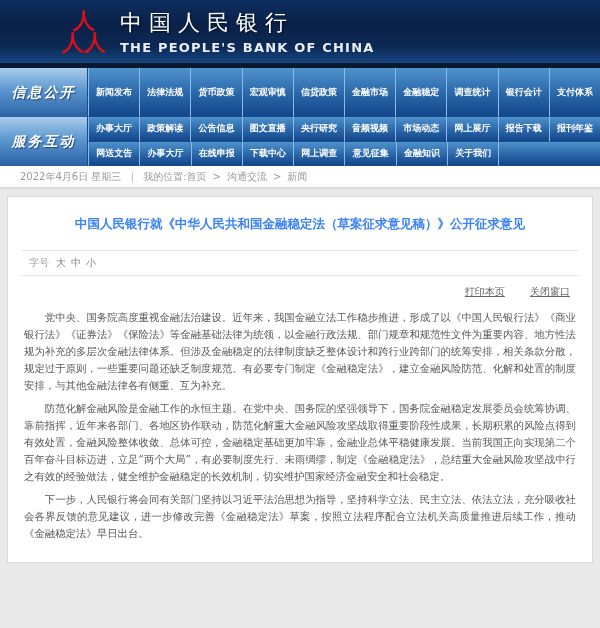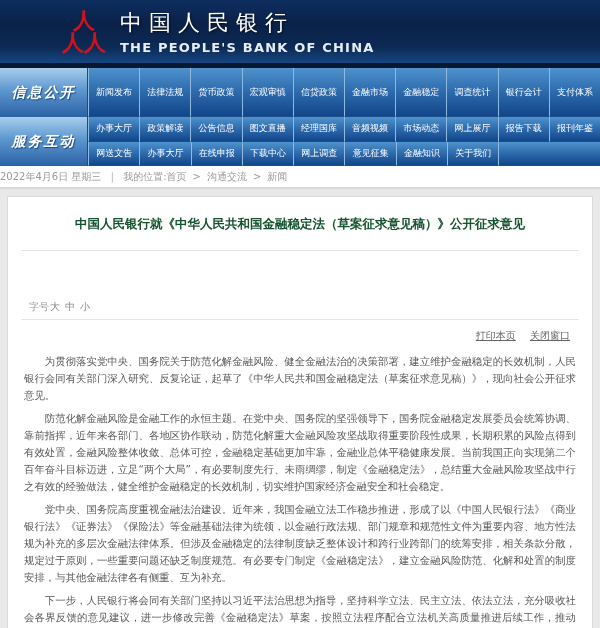--- a/index.html
+++ b/index.html
@@ -33,57 +33,57 @@
     flex:0 0 88px; display:flex; align-items:center; justify-content:center;
     color:#fff; font-weight:bold; font-style:italic; font-size:14px; letter-spacing:2px;
     background:linear-gradient(180deg,#a8cdec 0%,#5d97cf 45%,#2a62a5 100%);
     border-right:1px solid #1a4b87; cursor:pointer;
     text-shadow:1px 1px 1px rgba(20,60,110,.8);
   }
   .nav-rows { flex:1; display:flex; flex-direction:column; }
   .nav-row { flex:1; display:flex; }
   .nav-item {
     flex:1; display:flex; align-items:center; justify-content:center;
-    font-size:9px; font-weight:normal; color:#fff; text-decoration:none; cursor:pointer;
+    font-size:9px; font-weight:bold; color:#fff; text-decoration:none; cursor:pointer;
     background:linear-gradient(180deg,#4e92cd 0%,#2a66a8 55%,#12468a 100%);
     border-left:1px solid #8db9e2; border-bottom:1px solid #1c4d8d;
     white-space:nowrap;
   }
   .nav-filler {
     flex:2; background:linear-gradient(180deg,#4e92cd 0%,#2a66a8 55%,#12468a 100%);
     border-left:1px solid #8db9e2; border-bottom:1px solid #1c4d8d;
   }
   
   .crumbbar {
     background:#fff; height:22px; display:flex; align-items:center;
-    font-size:10px; color:#999;
+    padding-left:20px; font-size:10px; color:#999;
     border-bottom:1px solid #d6d6d6; box-shadow:0 1px 2px rgba(0,0,0,.08);
   }
   .crumbbar span { margin-right:6px; }
   .crumb-link { color:#999; text-decoration:none; cursor:pointer; }
   
   .card {
     margin:8px 7px 8px 7px; background:#fff; border:1px solid #d9d9d9;
     padding-bottom:14px;
   }
   .article-title {
-    text-align:center; font-size:12.5px; font-weight:bold; color:#14532d;
+    text-align:center; font-size:12.5px; font-weight:bold; color:#3b82f6;
     padding:17px 46px 12px 46px; line-height:1.6;
     font-family:"DejaVu Serif","Liberation Serif",serif;
   }
   .meta-row {
     margin:4px 13px 0 13px; border-top:1px solid #e4e4e4; border-bottom:1px solid #e4e4e4;
     display:flex; align-items:center; padding:5px 8px; font-size:10px; color:#999;
   }
-  .meta-left { flex:1; display:flex; gap:1px; align-items:flex-start;margin-top:44px; }
+  .meta-left { flex:1; display:flex; gap:7px; align-items:flex-start; }
   .meta-size { cursor:pointer; color:#888; }
   .meta-center { flex:1.4; text-align:center; color:#999; }
   .meta-right { flex:1; text-align:right; color:#999; font-size:9.5px; }
   .actions-row { text-align:right; padding:9px 22px 2px 0; font-size:10px; }
-  .action-link { color:#666; text-decoration:underline; margin-left:11px; cursor:pointer; }
+  .action-link { color:#666; text-decoration:underline; margin-left:22px; cursor:pointer; }
   .article-body {
     margin:8px 16px 0 16px; font-size:10.4px; color:#595959;
     line-height:17px; text-align:justify;
   }
   .article-body p { text-indent:2em; margin-bottom:6px; }
 </style>
 </head>
 <body>
 
 <div class="banner">
@@ -117,21 +117,21 @@
       </div>
     </div>
     <div class="nav-group">
       <div class="nav-label">服务互动</div>
       <div class="nav-rows">
         <div class="nav-row">
           <a class="nav-item">办事大厅</a>
           <a class="nav-item">政策解读</a>
           <a class="nav-item">公告信息</a>
           <a class="nav-item">图文直播</a>
-          <a class="nav-item">经理国库</a>
+          <a class="nav-item">央行研究</a>
           <a class="nav-item">音频视频</a>
           <a class="nav-item">市场动态</a>
           <a class="nav-item">网上展厅</a>
           <a class="nav-item">报告下载</a>
           <a class="nav-item">报刊年鉴</a>
         </div>
         <div class="nav-row">
           <a class="nav-item">网送文告</a>
           <a class="nav-item">办事大厅</a>
           <a class="nav-item">在线申报</a>
@@ -162,18 +162,17 @@
       <span id="size-buttons"><span class="meta-size" style="margin-right: 5px;">大</span><span class="meta-size" style="margin-right: 5px;">中</span><span class="meta-size" style="margin-right: 5px;">小</span></span>
     </div>
   </div>
 
   <div class="actions-row">
     <span class="action-link">打印本页</span>
     <span class="action-link">关闭窗口</span>
   </div>
 
   <div class="article-body" id="article-body">
-      <p>为贯彻落实党中央、国务院关于防范化解金融风险、健全金融法治的决策部署，建立维护金融稳定的长效机制，人民银行会同有关部门深入研究、反复论证，起草了《中华人民共和国金融稳定法（草案征求意见稿）》，现向社会公开征求意见。</p>
+      <p>党中央、国务院高度重视金融法治建设。近年来，我国金融立法工作稳步推进，形成了以《中国人民银行法》《商业银行法》《证券法》《保险法》等金融基础法律为统领，以金融行政法规、部门规章和规范性文件为重要内容、地方性法规为补充的多层次金融法律体系。但涉及金融稳定的法律制度缺乏整体设计和跨行业跨部门的统筹安排，相关条款分散，规定过于原则，一些重要问题还缺乏制度规范。有必要专门制定《金融稳定法》，建立金融风险防范、化解和处置的制度安排，与其他金融法律各有侧重、互为补充。</p>
       <p>防范化解金融风险是金融工作的永恒主题。在党中央、国务院的坚强领导下，国务院金融稳定发展委员会统筹协调、靠前指挥，近年来各部门、各地区协作联动，防范化解重大金融风险攻坚战取得重要阶段性成果，长期积累的风险点得到有效处置，金融风险整体收敛、总体可控，金融稳定基础更加牢靠，金融业总体平稳健康发展。当前我国正向实现第二个百年奋斗目标迈进，立足“两个大局”，有必要制度先行、未雨绸缪，制定《金融稳定法》，总结重大金融风险攻坚战中行之有效的经验做法，健全维护金融稳定的长效机制，切实维护国家经济金融安全和社会稳定。</p>
-      <p>党中央、国务院高度重视金融法治建设。近年来，我国金融立法工作稳步推进，形成了以《中国人民银行法》《商业银行法》《证券法》《保险法》等金融基础法律为统领，以金融行政法规、部门规章和规范性文件为重要内容、地方性法规为补充的多层次金融法律体系。但涉及金融稳定的法律制度缺乏整体设计和跨行业跨部门的统筹安排，相关条款分散，规定过于原则，一些重要问题还缺乏制度规范。有必要专门制定《金融稳定法》，建立金融风险防范、化解和处置的制度安排，与其他金融法律各有侧重、互为补充。</p>
       <p>下一步，人民银行将会同有关部门坚持以习近平法治思想为指导，坚持科学立法、民主立法、依法立法，充分吸收社会各界反馈的意见建议，进一步修改完善《金融稳定法》草案，按照立法程序配合立法机关高质量推进后续工作，推动《金融稳定法》早日出台。</p>
     </div>
 </div>
 
 </body></html>

